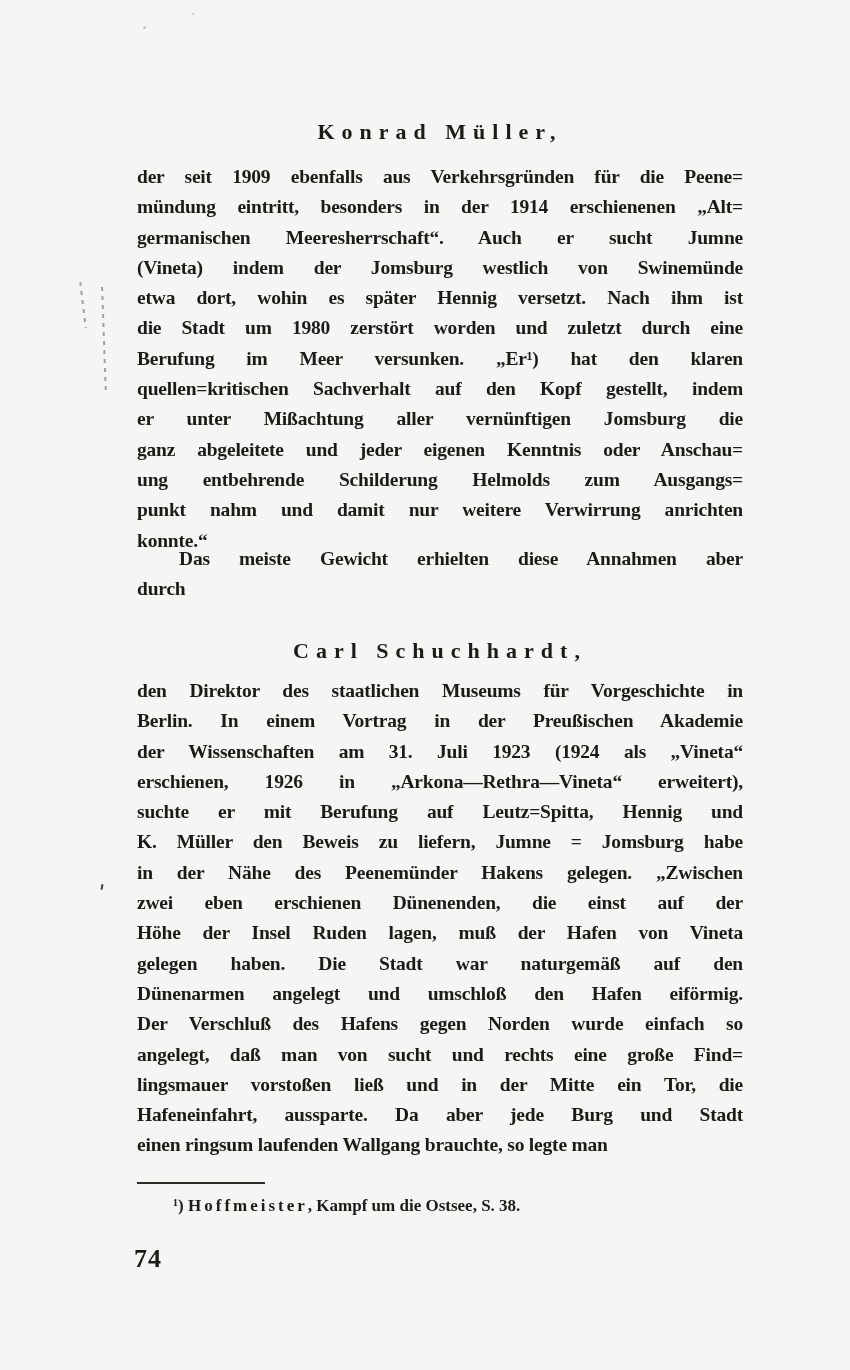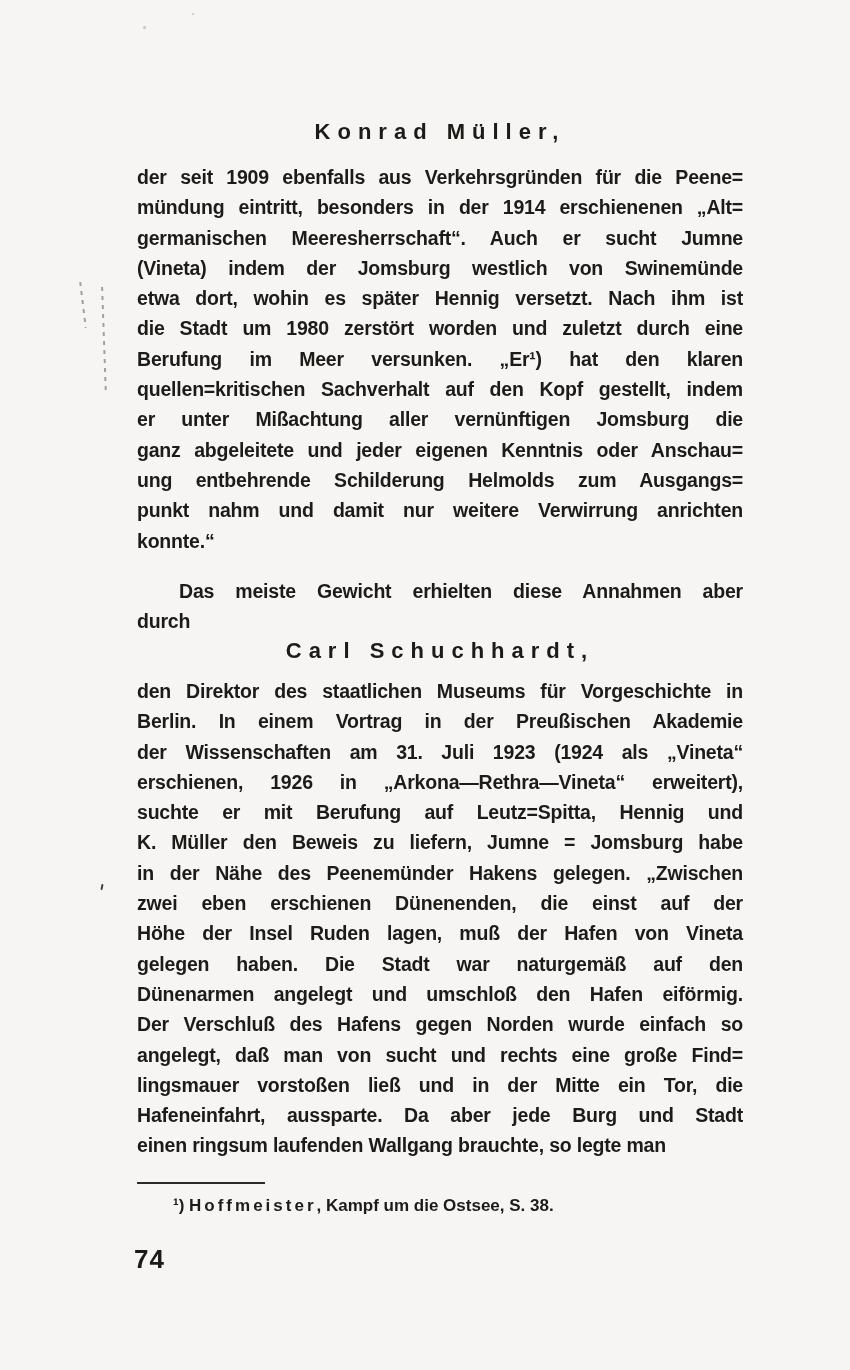--- a/index.html
+++ b/index.html
@@ -1,20 +1,20 @@
 <!DOCTYPE html>
 <html><head>
 <meta charset="utf-8">
 <style>
   html,body { margin:0; padding:0; background:#e9e9e7; }
   .page {
     position:relative;
     width:850px; height:1370px;
     background:var(--paper,#f6f5f3);
-    font-family:Liberation Sans, sans-serif;
+    font-family:Liberation Serif, serif;
     color:var(--ink,#1d1b18);
     overflow:hidden;
   }
   .heading {
     position:absolute; left:137px; width:606px;
     text-align:center;
     font-size:22px; font-weight:bold;
     letter-spacing:7px;
     white-space:nowrap;
   }
@@ -82,21 +82,21 @@
     <div class="line">die Stadt um 1980 zerstört worden und zuletzt durch eine</div>
     <div class="line">Berufung im Meer versunken.  „Er¹) hat den klaren</div>
     <div class="line">quellen=kritischen Sachverhalt auf den Kopf gestellt, indem</div>
     <div class="line">er unter Mißachtung aller vernünftigen Jomsburg die</div>
     <div class="line">ganz abgeleitete und jeder eigenen Kenntnis oder Anschau=</div>
     <div class="line">ung entbehrende Schilderung Helmolds zum Ausgangs=</div>
     <div class="line">punkt nahm und damit nur weitere Verwirrung anrichten</div>
     <div class="line last">konnte.“</div>
   </div>
 
-  <div class="textcol" style="top:576px">
+  <div class="textcol" style="top:544px">
     <div class="line indent">Das meiste Gewicht erhielten diese Annahmen aber</div>
     <div class="line last">durch</div>
   </div>
 
   <div class="heading" style="top:638px">Carl Schuchhardt,</div>
 
   <div class="textcol" style="top:676px">
     <div class="line">den Direktor des staatlichen Museums für Vorgeschichte in</div>
     <div class="line">Berlin.  In einem Vortrag in der Preußischen Akademie</div>
     <div class="line">der Wissenschaften am 31. Juli 1923 (1924 als „Vineta“</div>

